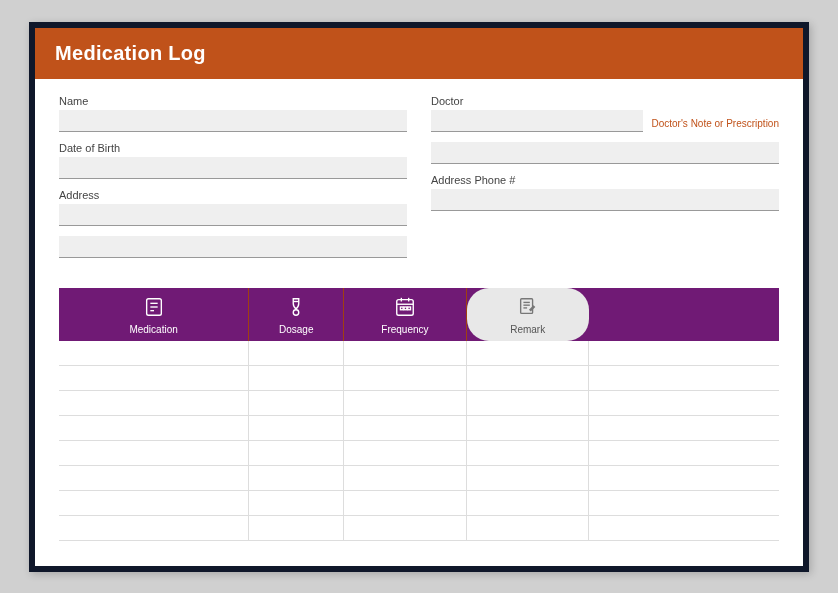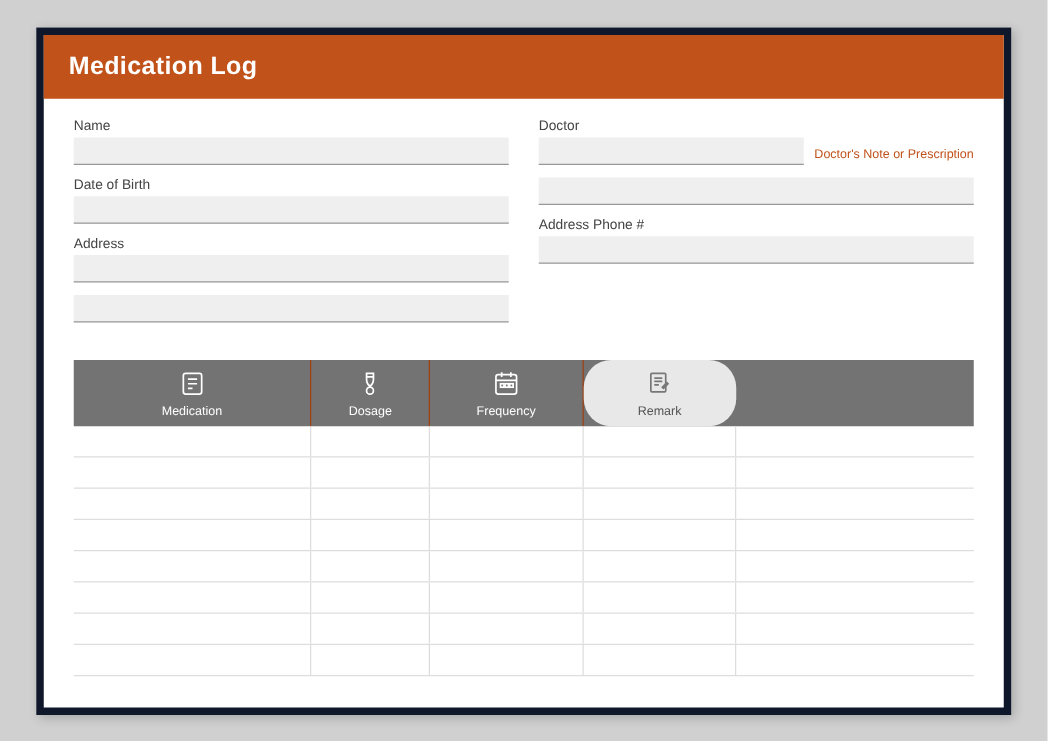--- a/index.html
+++ b/index.html
@@ -68,21 +68,21 @@
       display: inline-block;
     }
 
     
     .table-section {
       margin: 8px 24px 16px 24px;
     }
     .table-header-row {
       display: grid;
       grid-template-columns: 1.4fr 0.7fr 0.9fr 0.9fr 1.4fr;
-      background: #737373;
+      background: #701a75;
     }
     .col-header {
       display: flex;
       flex-direction: column;
       align-items: center;
       justify-content: center;
       padding: 8px 4px 6px 4px;
       color: #fff;
       font-size: 11px;
       border-right: 1px solid #a04010;

